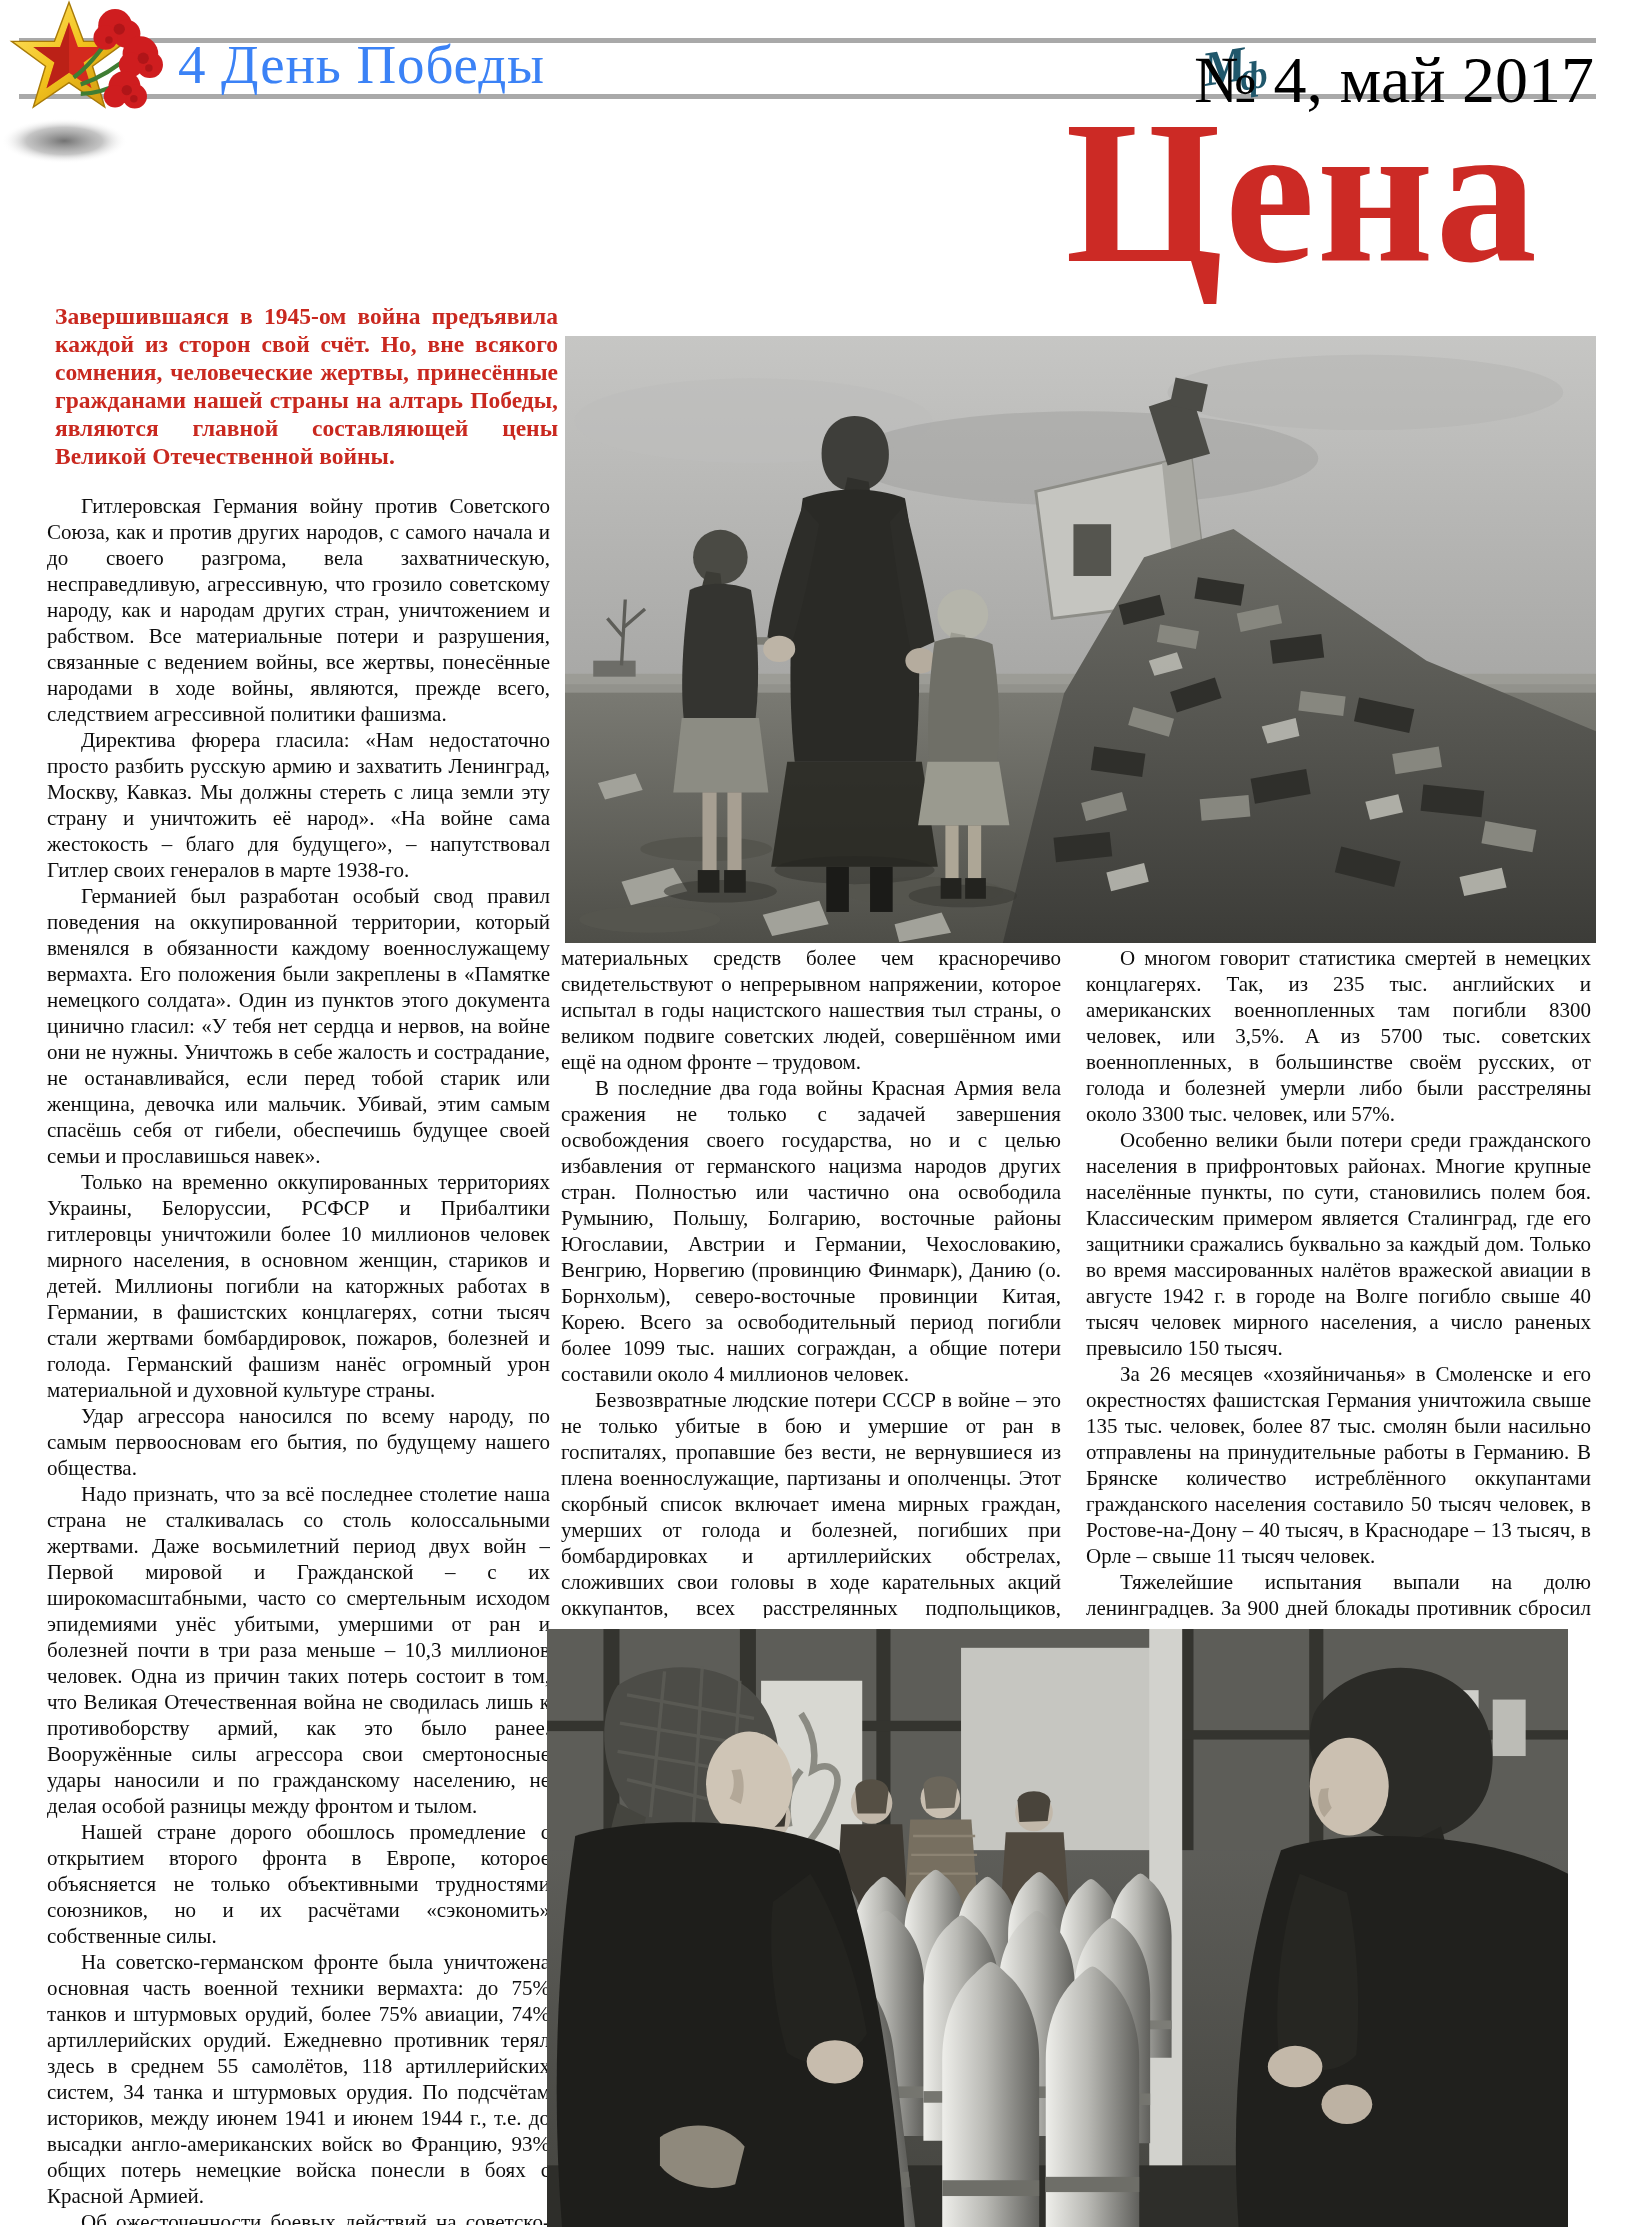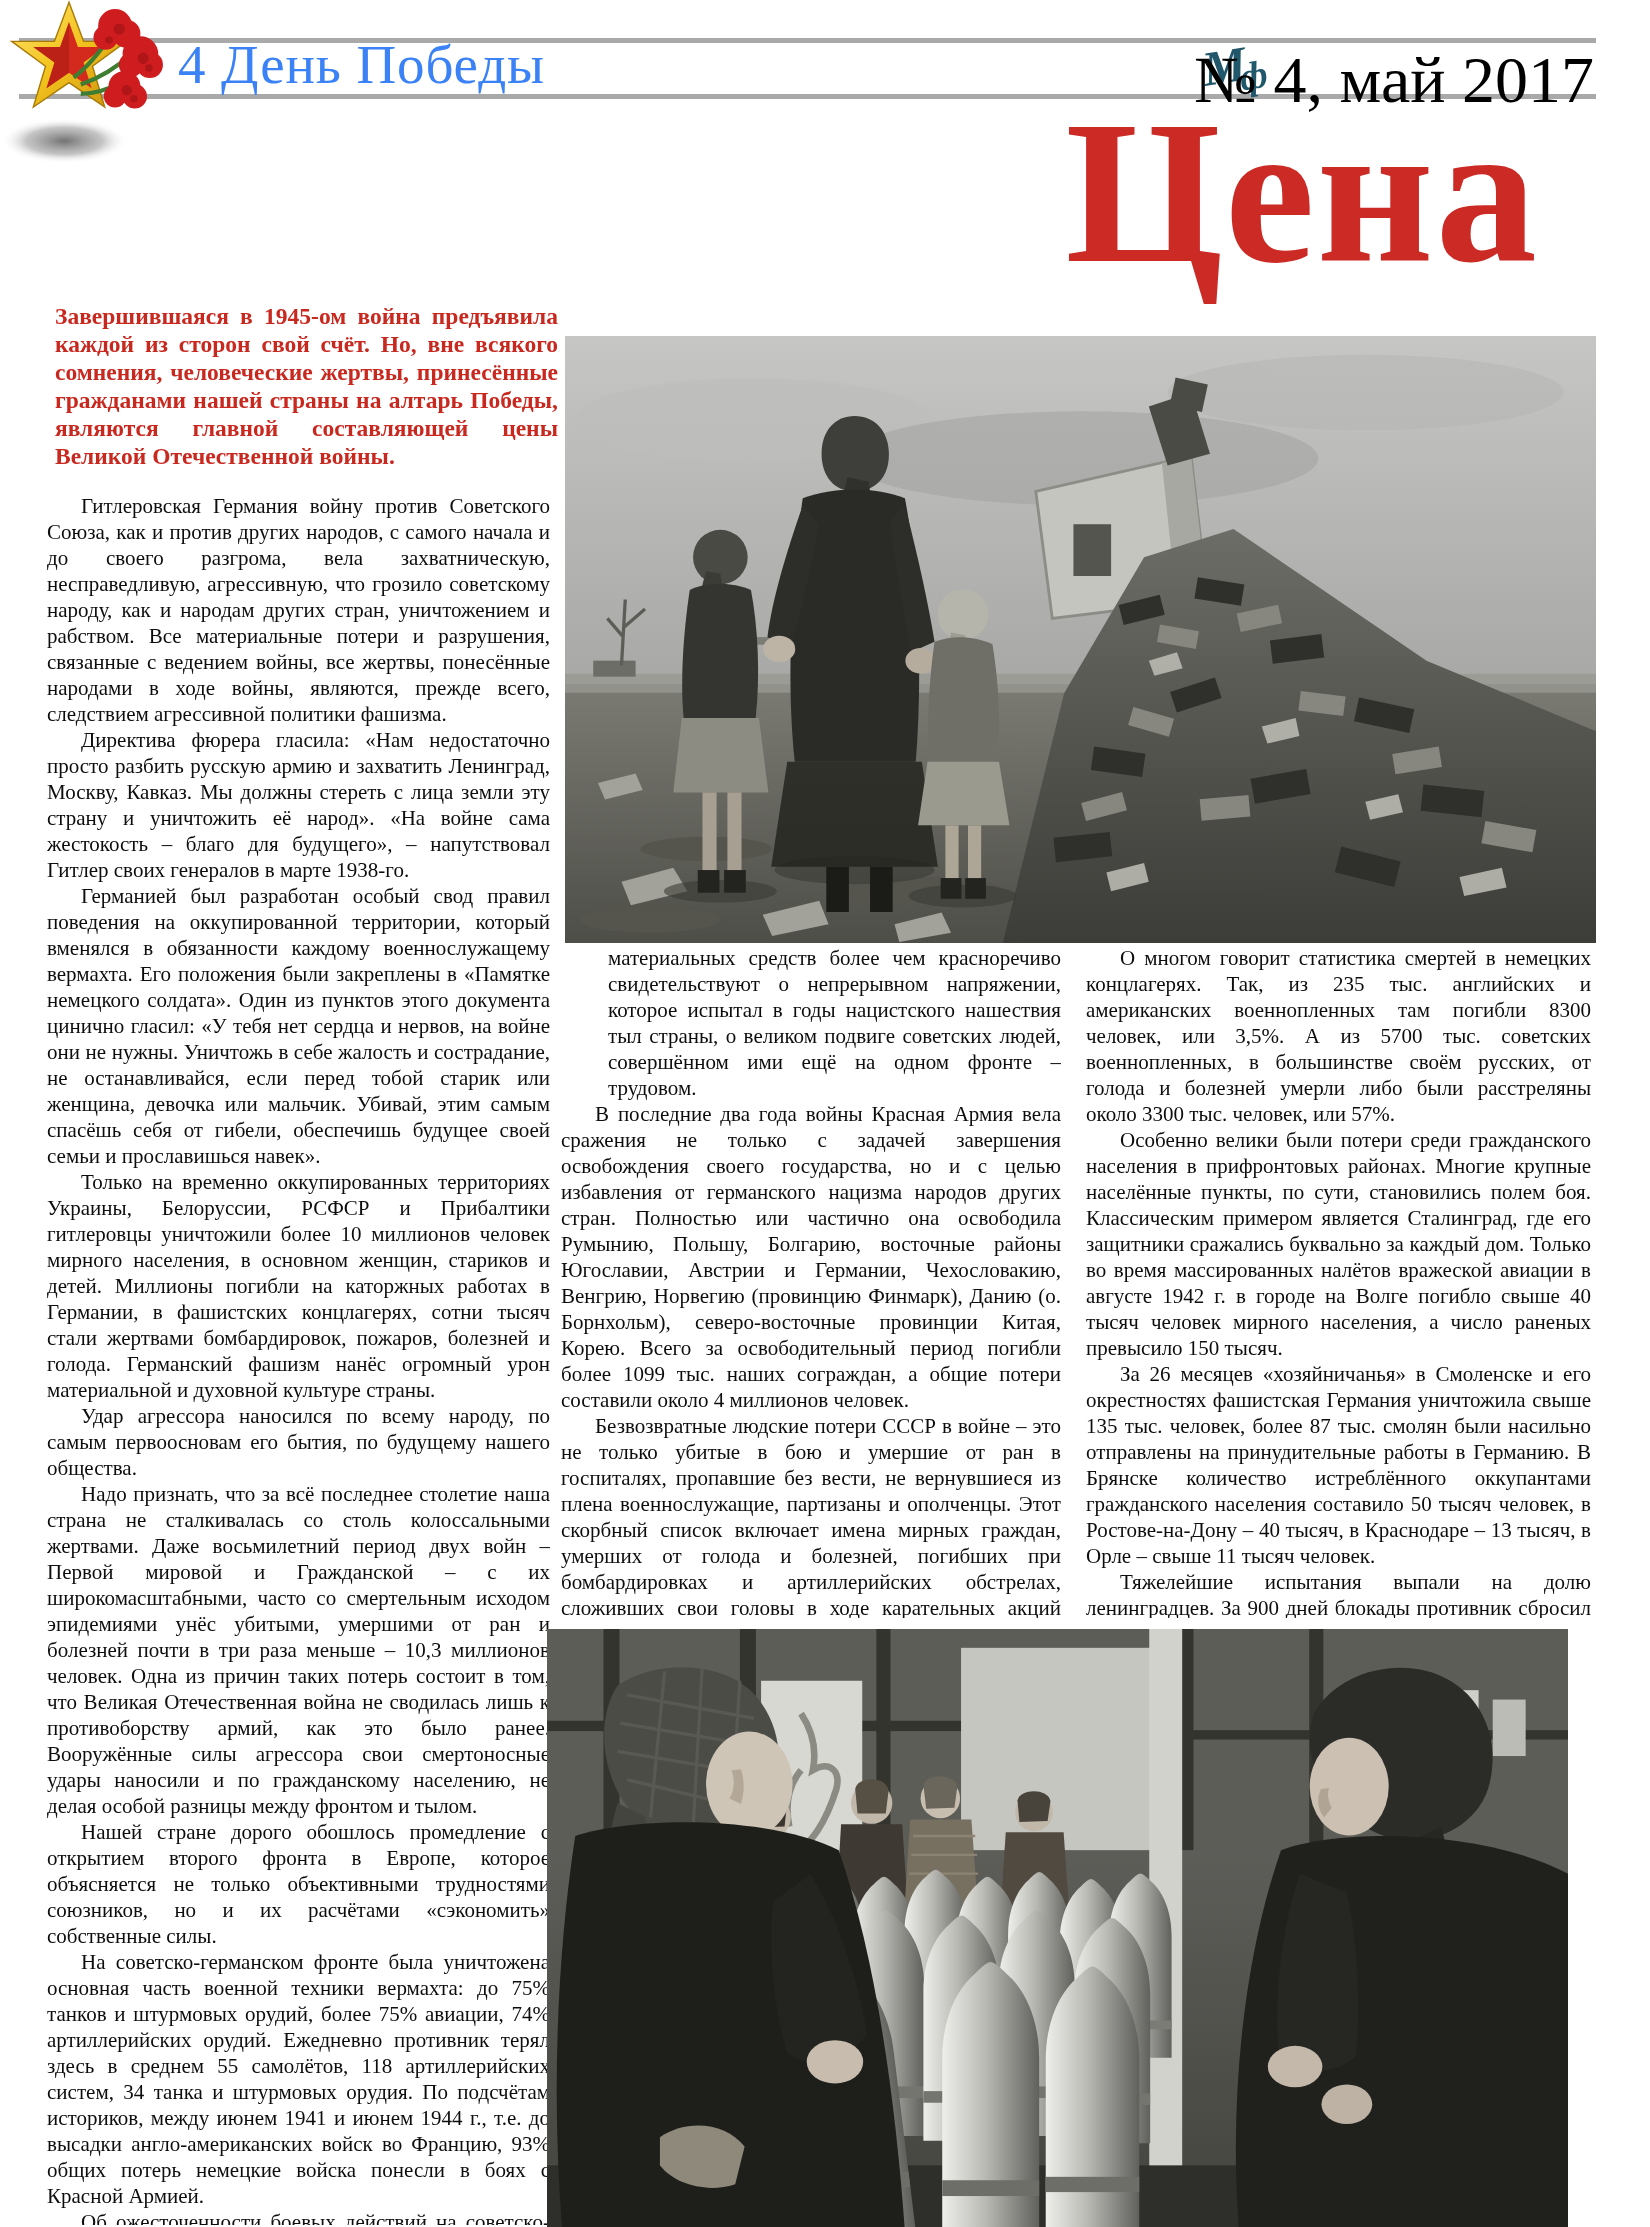--- a/index.html
+++ b/index.html
@@ -38,21 +38,21 @@
     position:absolute;left:55px;top:302px;width:503px;
     font-size:23.5px;line-height:28px;font-weight:bold;color:#c9281f;
     text-align:justify;
   }
   
   .bodycol{
     position:absolute;font-size:21px;line-height:26px;text-align:justify;
     color:#0d0d0d;overflow:hidden;
   }
   .bodycol p{margin:0;text-indent:34px;}
-  .bodycol p.no-indent{text-indent:0;margin-left:47px;}
+  .bodycol p.no-indent{text-indent:0;}
   .col1{left:47px;top:493px;width:503px;height:1732px;}
   .col2{left:561px;top:945px;width:500px;height:673px;}
   .col3{left:1078px;top:945px;width:505px;height:673px;margin-left:8px;}
   
   .photo1{left:565px;top:336px;width:1031px;height:607px;}
   .photo2{left:547px;top:1629px;width:1021px;height:598px;}
   .photo1 svg,.photo2 svg,.logo-wrap svg{display:block;width:100%;height:100%;}
 </style>
 </head>
 <body>

